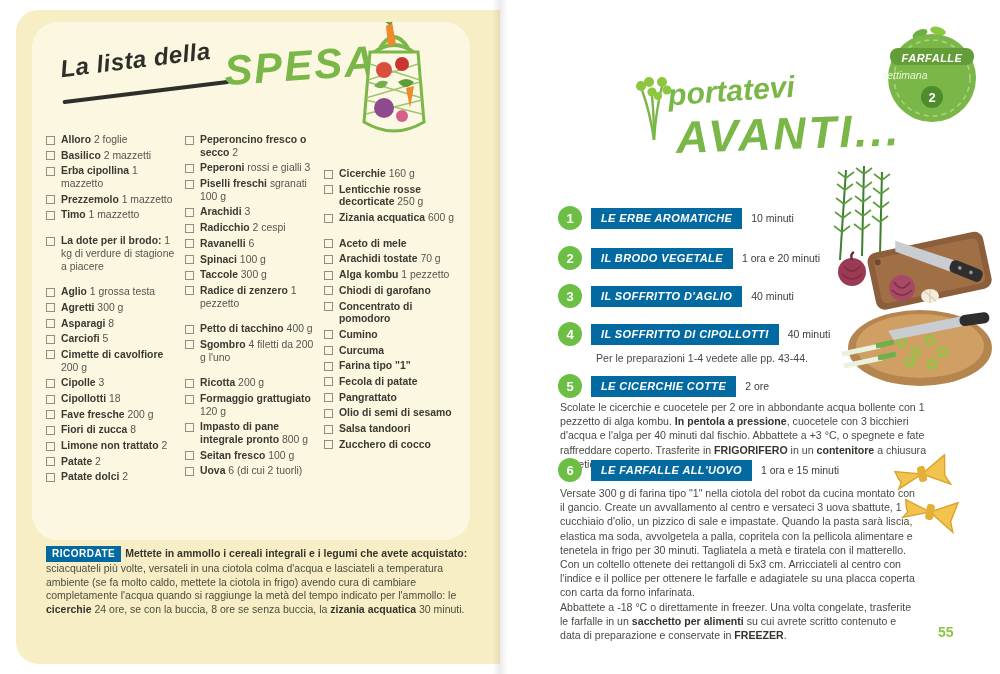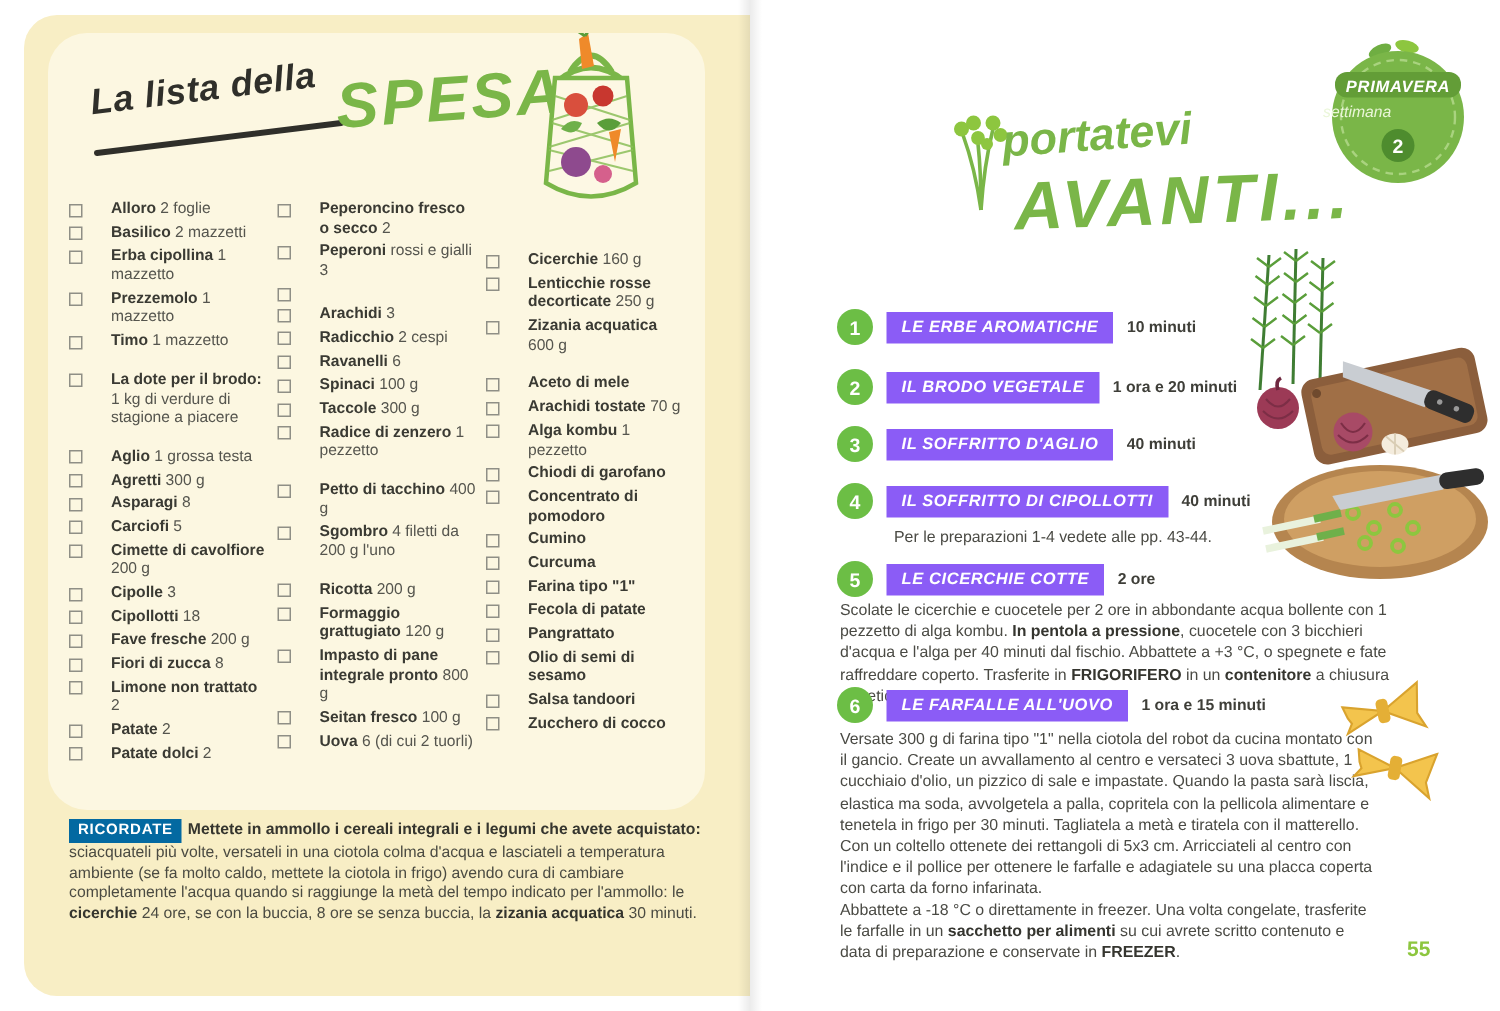--- a/index.html
+++ b/index.html
@@ -30,21 +30,21 @@
   }
   .title-main {
     position:absolute; left:224px; top:42px; font-size:42px; font-weight:700; font-style:italic;
     color:#7ab648; transform:rotate(-4deg); letter-spacing:2px;
   }
   .bag { position:absolute; left:340px; top:22px; width:108px; height:116px; }
   .checklist { position:absolute; left:46px; top:134px; width:410px; display:flex; gap:7px; }
   .col { width:132px; }
   .col.c3 { padding-top:34px; width:130px; }
   .group { margin-bottom:13px; }
-  .item { display:flex; gap:19px; margin-bottom:3px; font-size:10.4px; line-height:1.22; color:#55554e; }
+  .item { display:flex; gap:6px; margin-bottom:3px; font-size:10.4px; line-height:1.22; color:#55554e; }
   .cb { width:9px; height:9px; border:1.3px solid #8f8f86; background:transparent; flex:0 0 9px; margin-top:1.5px; }
   .itx b { color:#3a3a33; font-weight:700; }
   .ricordate { position:absolute; left:46px; top:546px; width:424px; font-size:10.5px; line-height:1.3; color:#4b4b42; }
   .ric-badge {
     display:inline-block; background:#0369a1; color:#ffffff; font-weight:700; font-size:10px;
     padding:1px 6px 2px; margin-right:4px; letter-spacing:.5px;
   }
   .ricordate b { color:#35352e;margin-top:24px; }
   
   .page-right { position:absolute; left:500px; top:0; width:500px; height:674px; background:#ffffff; }
@@ -55,22 +55,22 @@
   }
   .stamp { position:absolute; left:382px; top:26px; width:100px; height:98px; }
   .stamp .b1 { position:absolute; left:0; top:26px; width:100px; text-align:center; color:#fff; font-weight:700; font-style:italic; font-size:11px; letter-spacing:.5px; }
   .stamp .b2 { position:absolute; left:0; top:43px; width:100px; text-align:left; color:#eaf6d8; font-style:italic; font-size:10.5px; }
   .stamp .b3 { position:absolute; left:39px; top:60px; width:22px; height:22px; border-radius:50%; background:#4e8c2e; color:#fff; font-weight:700; font-size:13px; display:flex; align-items:center; justify-content:center; }
   .parsley { position:absolute; left:132px; top:72px; width:42px; height:70px; }
   .rtitle-script { position:absolute; left:168px; top:74px; font-size:30px; font-weight:700; font-style:italic; color:#7ab648; transform:rotate(-4deg); }
   .rtitle-main { position:absolute; left:176px; top:108px; font-size:45px; font-weight:700; font-style:italic; color:#7ab648; letter-spacing:3px; transform:rotate(-2deg); }
   .step-row { position:absolute; left:58px; display:flex; align-items:center; gap:9px; }
   .snum { width:24px; height:24px; border-radius:50%; background:#6cbe45; color:#fff; font-weight:700; font-size:13px; display:flex; align-items:center; justify-content:center; flex:0 0 24px; }
-  .sbar { background:#8b5cf6; color:#fff; font-weight:700; font-style:italic; font-size:11px; letter-spacing:.4px; padding:4px 10px 5px; white-space:nowrap; }
-  .stime { font-weight:700; font-size:10.5px; color:#3e3e38; white-space:nowrap;text-align:right; }
+  .sbar { background:#0369a1; color:#fff; font-weight:700; font-style:italic; font-size:11px; letter-spacing:.4px; padding:4px 10px 5px; white-space:nowrap; }
+  .stime { font-weight:400; font-size:10.5px; color:#3e3e38; white-space:nowrap;text-align:right; }
   .snote { position:absolute; left:60px; top:352px; font-size:10.6px; color:#4a4a44;padding-left:36px; }
   .sbody { position:absolute; font-size:10.6px; line-height:1.34; color:#4a4a44; }
   .sbody b { color:#35352f; }
   .body5 { left:60px; top:400px; width:376px; }
   .body6 { left:60px; top:486px; width:356px; }
   .pagenum { position:absolute; left:438px; top:624px; color:#8dc63f; font-size:14px; font-weight:700; }
   .herbs { position:absolute; left:330px; top:164px; width:66px; height:126px; }
   .boardknife { position:absolute; left:356px; top:216px; width:144px; height:104px; }
   .roundboard { position:absolute; left:336px; top:296px; width:162px; height:96px; }
   .farfalle { position:absolute; left:386px; top:448px; width:84px; height:96px; }
@@ -195,20 +195,21 @@
           <div class="item">
             <span class="cb"></span>
             <span class="itx"><b>Peperoncino fresco o secco</b> 2</span>
           </div>
           <div class="item">
             <span class="cb"></span>
             <span class="itx"><b>Peperoni</b> rossi e gialli 3</span>
           </div>
           <div class="item">
             <span class="cb"></span>
+            <span class="itx"><b>Piselli freschi</b> sgranati 100 g</span>
           </div>
           <div class="item">
             <span class="cb"></span>
             <span class="itx"><b>Arachidi</b> 3</span>
           </div>
           <div class="item">
             <span class="cb"></span>
             <span class="itx"><b>Radicchio</b> 2 cespi</span>
           </div>
           <div class="item">
@@ -339,21 +340,21 @@
 <div class="page-right">
 
   <div class="stamp">
     <svg viewBox="0 0 100 98" style="position:absolute;left:0;top:0;width:100px;height:98px">
       <ellipse cx="38" cy="8" rx="8" ry="4" fill="#6fae42" transform="rotate(-25 38 8)"></ellipse>
       <ellipse cx="56" cy="5" rx="8" ry="4" fill="#8dc63f" transform="rotate(15 56 5)"></ellipse>
       <circle cx="50" cy="52" r="44" fill="#7ab648"></circle>
       <circle cx="50" cy="52" r="38" fill="none" stroke="#a9d37f" stroke-width="1.6" stroke-dasharray="5 4"></circle>
       <rect x="8" y="22" width="84" height="17" rx="8" fill="#639d37"></rect>
     </svg>
-    <span class="b1">PRIMAVERA</span>
+    <span class="b1">FARFALLE</span>
     <span class="b2">settimana</span>
     <span class="b3">2</span>
   </div>
 
   <svg class="parsley" viewBox="0 0 42 70">
     <g stroke="#7ab648" stroke-width="2.4" fill="none">
       <path d="M22 68 Q18 40 10 18"></path>
         <path d="M22 68 Q24 38 30 14"></path>
         <path d="M22 68 Q22 42 20 24"></path>
     </g>

